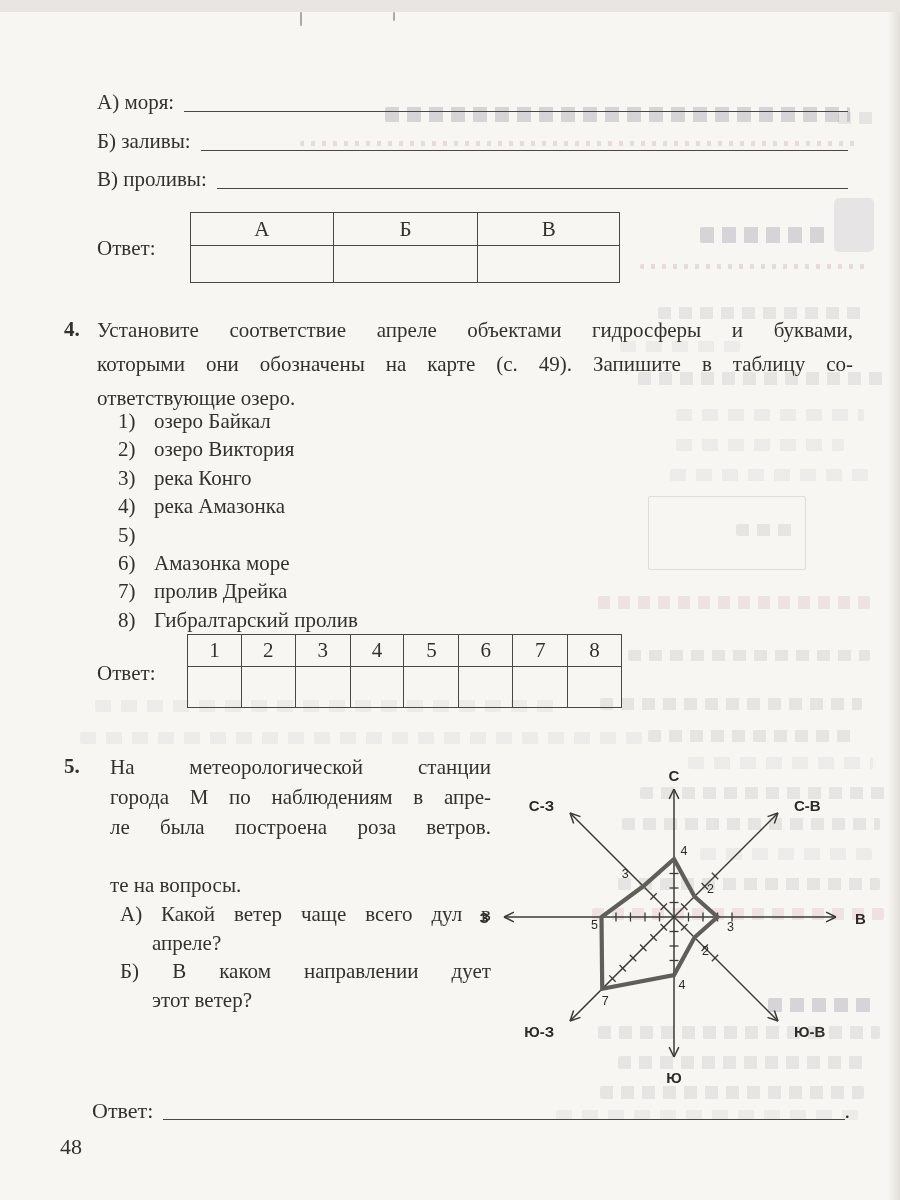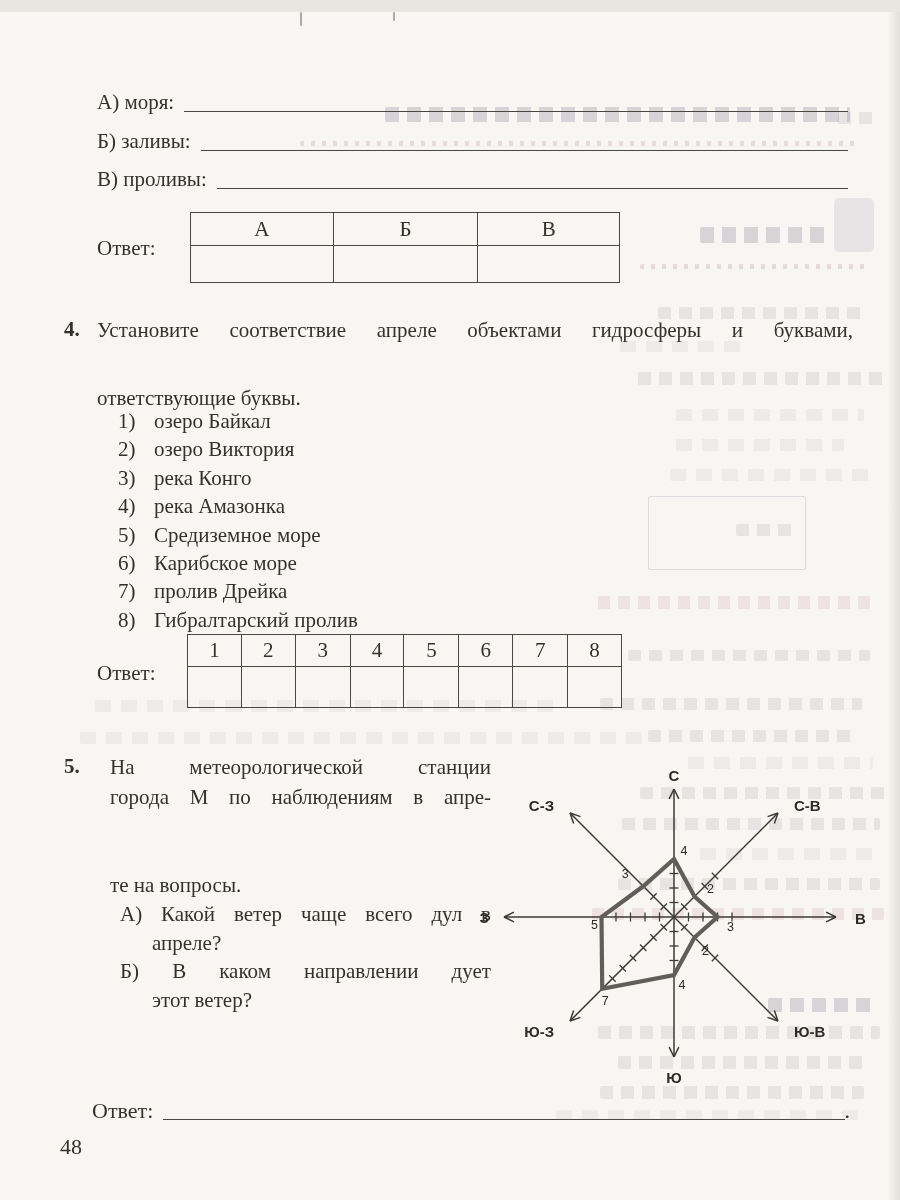--- a/index.html
+++ b/index.html
@@ -107,46 +107,46 @@
     <tr>
       <td style="height:37px"></td>
       <td></td>
       <td></td>
     </tr>
   </tbody>
     </table>
 
   <div class="abs qnum" style="left:64px;top:305px">4.</div>
   <div class="abs qline just" style="left:97px;top:305px;width:756px">Установите соответствие апреле объектами гидросферы и буквами,</div>
-  <div class="abs qline" style="left:97px;top:373px">ответствующие буквы.</div>
+  <div class="abs qline just" style="left:97px;top:339px;width:756px">которыми они обозначены на карте (с. 49). Запишите в таблицу со-</div>
+  <div class="abs qline" style="left:97px;top:373px">ответствующие озеро.</div>
 
   <div class="abs" style="left:118px;top:397px">
     <div class="list-item">
       <span class="n">1)</span>
       <span>озеро Байкал</span>
     </div>
     <div class="list-item">
       <span class="n">2)</span>
       <span>озеро Виктория</span>
     </div>
     <div class="list-item">
       <span class="n">3)</span>
       <span>река Конго</span>
     </div>
     <div class="list-item">
       <span class="n">4)</span>
       <span>река Амазонка</span>
     </div>
     <div class="list-item">
       <span class="n">5)</span>
-      <span>Средиземное море</span>
     </div>
     <div class="list-item">
       <span class="n">6)</span>
-      <span>Карибское море</span>
+      <span>Амазонка море</span>
     </div>
     <div class="list-item">
       <span class="n">7)</span>
       <span>пролив Дрейка</span>
     </div>
     <div class="list-item">
       <span class="n">8)</span>
       <span>Гибралтарский пролив</span>
     </div>
   </div>
@@ -173,20 +173,21 @@
       <td></td>
       <td></td>
       <td></td>
     </tr>
   </tbody>
     </table>
 
   <div class="abs qnum" style="left:64px;top:742px">5.</div>
   <div class="abs qline just" style="left:110px;top:742px;width:381px">На  метеорологической  станции</div>
   <div class="abs qline just" style="left:110px;top:772px;width:381px">города М по наблюдениям в апре-</div>
+  <div class="abs qline just" style="left:110px;top:802px;width:381px">ле  была  построена  роза  ветров.</div>
   <div class="abs qline" style="left:110px;top:860px">те на вопросы.</div>
   <div class="abs qline just" style="left:120px;top:889px;width:371px">А) Какой ветер чаще всего дул в</div>
   <div class="abs qline" style="left:152px;top:918px">апреле?</div>
   <div class="abs qline just" style="left:120px;top:946px;width:371px">Б) В  каком  направлении  дует</div>
   <div class="abs qline" style="left:152px;top:975px">этот ветер?</div>
 
   <svg id="rose" class="rose-svg" style="left:478px;top:743px" width="402" height="332" viewBox="0 0 402 332">
       <line x1="196" y1="162" x2="196" y2="34" stroke="#3d3a35" stroke-width="1.5"></line>
       <line x1="196" y1="34" x2="200.82208261467986" y2="43.88673450929084" stroke="#3d3a35" stroke-width="1.5"></line>
       <line x1="196" y1="34" x2="191.17791738532014" y2="43.88673450929083" stroke="#3d3a35" stroke-width="1.5"></line>

